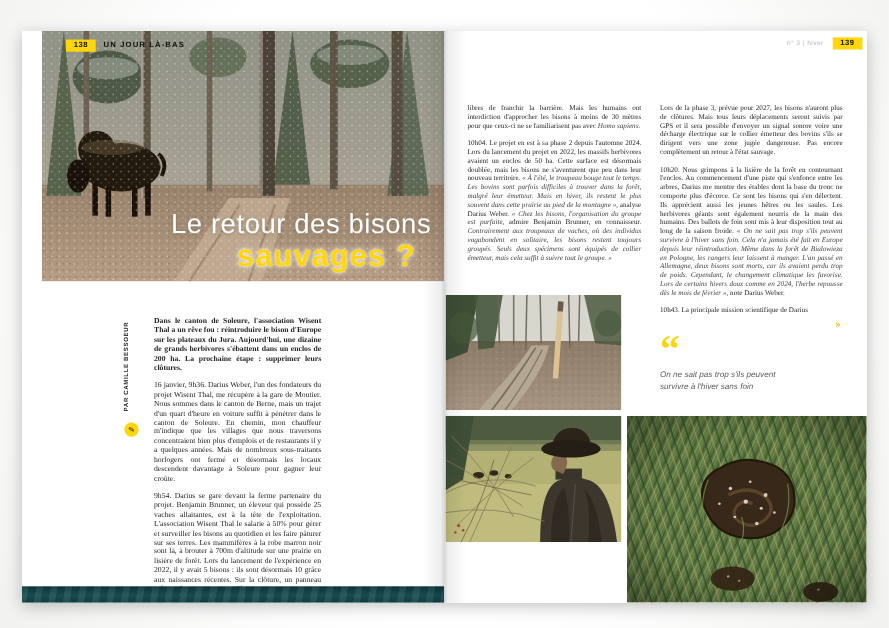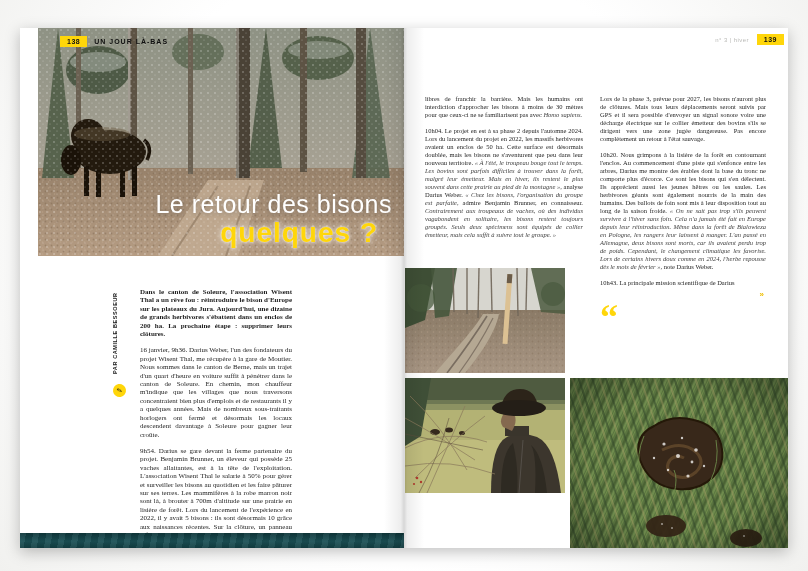--- a/index.html
+++ b/index.html
@@ -116,21 +116,21 @@
           <ellipse cx="64" cy="106" rx="28" ry="7" fill="#6b5a42" opacity=".45"></ellipse>
         </g>
         <rect width="366" height="228" fill="url(#hsnow)"></rect>
       </svg>
       <div class="kicker">
         <span class="pagenum-chip">138</span>
         <span class="kicker-label">UN JOUR LÀ-BAS</span>
       </div>
       <div class="hero-title">
         <div class="l1">Le retour des bisons</div>
-        <div class="l2">quelques ?</div>
+        <div class="l2">sauvages ?</div>
       </div>
     </div>
 
     <div class="byline">PAR CAMILLE BESSOEUR</div>
     <div class="pen-badge">✎</div>
 
     <div class="col-left">
       <p class="body intro">Dans le canton de Soleure, l'association Wisent Thal a un rêve fou : réintroduire le bison d'Europe sur les plateaux du Jura. Aujourd'hui, une dizaine de grands herbivores s'ébattent dans un enclos de 200 ha. La prochaine étape : supprimer leurs clôtures.</p>
       <p class="body"><b>16 janvier, 9h36.</b> <span>Darius Weber, l'un des fondateurs du projet Wisent Thal, me récupère à la gare de Moutier. Nous sommes dans le canton de Berne, mais un trajet d'un quart d'heure en voiture suffit à pénétrer dans le canton de Soleure. En chemin, mon chauffeur m'indique que les villages que nous traversons concentraient bien plus d'emplois et de restaurants il y a quelques années. Mais de nombreux sous-traitants horlogers ont fermé et désormais les locaux descendent davantage à Soleure pour gagner leur croûte.</span></p>
       <p class="body"><b>9h54.</b> <span>Darius se gare devant la ferme partenaire du projet. Benjamin Brunner, un éleveur qui possède 25 vaches allaitantes, est à la tête de l'exploitation. L'association Wisent Thal le salarie à 50% pour gérer et surveiller les bisons au quotidien et les faire pâturer sur ses terres. Les mammifères à la robe marron noir sont là, à brouter à 700m d'altitude sur une prairie en lisière de forêt. Lors du lancement de l'expérience en 2022, il y avait 5 bisons : ils sont désormais 10 grâce aux naissances récentes. Sur la clôture, un panneau informe les promeneurs qu'ils sont</span></p>
@@ -151,20 +151,21 @@
       <p class="body"><b>10h04.</b><span> Le projet en est à sa phase 2 depuis l'automne 2024. Lors du lancement du projet en 2022, les massifs herbivores avaient un enclos de 50 ha. Cette surface est désormais doublée, mais les bisons ne s'aventurent que peu dans leur nouveau territoire. </span><i>« À l'été, le troupeau bouge tout le temps. Les bovins sont parfois difficiles à trouver dans la forêt, malgré leur émetteur. Mais en hiver, ils restent le plus souvent dans cette prairie au pied de la montagne », </i><span>analyse Darius Weber. </span><i>« Chez les bisons, l'organisation du groupe est parfaite, </i><span>admire Benjamin Brunner, en connaisseur. </span><i>Contrairement aux troupeaux de vaches, où des individus vagabondent en solitaire, les bisons restent toujours groupés. Seuls deux spécimens sont équipés de collier émetteur, mais cela suffit à suivre tout le groupe. »</i></p>
     </div>
 
     <div class="rcol rcol2">
       <p class="body">Lors de la phase 3, prévue pour 2027, les bisons n'auront plus de clôtures. Mais tous leurs déplacements seront suivis par GPS et il sera possible d'envoyer un signal sonore voire une décharge électrique sur le collier émetteur des bovins s'ils se dirigent vers une zone jugée dangereuse. Pas encore complètement un retour à l'état sauvage.</p>
       <p class="body"><b>10h20.</b><span> Nous grimpons à la lisière de la forêt en contournant l'enclos. Au commencement d'une piste qui s'enfonce entre les arbres, Darius me montre des érables dont la base du tronc ne comporte plus d'écorce. Ce sont les bisons qui s'en délectent. Ils apprécient aussi les jeunes hêtres ou les saules. Les herbivores géants sont également nourris de la main des humains. Des ballots de foin sont mis à leur disposition tout au long de la saison froide. </span><i>« On ne sait pas trop s'ils peuvent survivre à l'hiver sans foin. Cela n'a jamais été fait en Europe depuis leur réintroduction. Même dans la forêt de Bialowieza en Pologne, les rangers leur laissent à manger. L'an passé en Allemagne, deux bisons sont morts, car ils avaient perdu trop de poids. Cependant, le changement climatique les favorise. Lors de certains hivers doux comme en 2024, l'herbe repousse dès le mois de février », </i><span>note Darius Weber.</span></p>
       <p class="body"><b>10h43.</b><span> La principale mission scientifique de Darius</span></p>
       <div class="cont-mark">»</div>
       <div class="pullquote">
         <div class="qmark">“</div>
+        <div class="qtext">On ne sait pas trop s'ils peuvent survivre à l'hiver sans foin</div>
       </div>
     </div>
 
     <div class="photo photo-forest">
       <svg viewBox="0 0 160 105" preserveAspectRatio="none">
         <defs>
           <linearGradient id="tg" x1="0" y1="0" x2="0" y2="1">
             <stop offset="0" stop-color="#8a7a66"></stop>
               <stop offset="1" stop-color="#a89684"></stop>
           </linearGradient>

